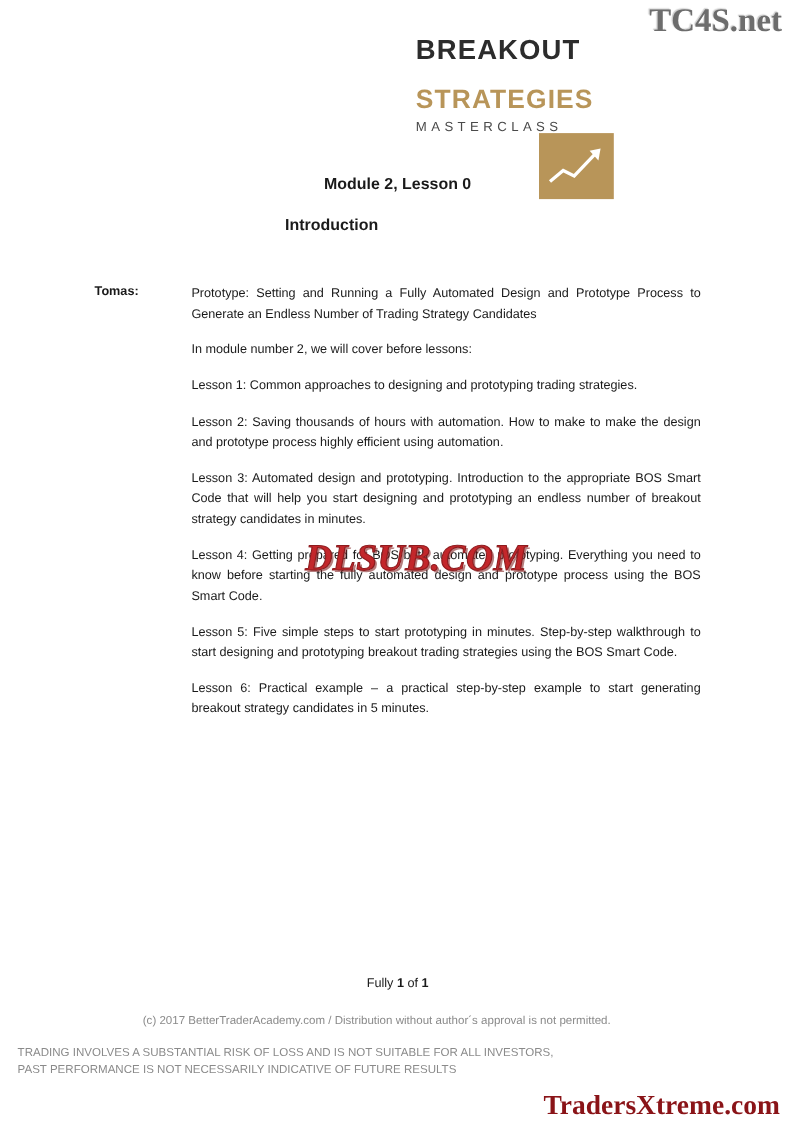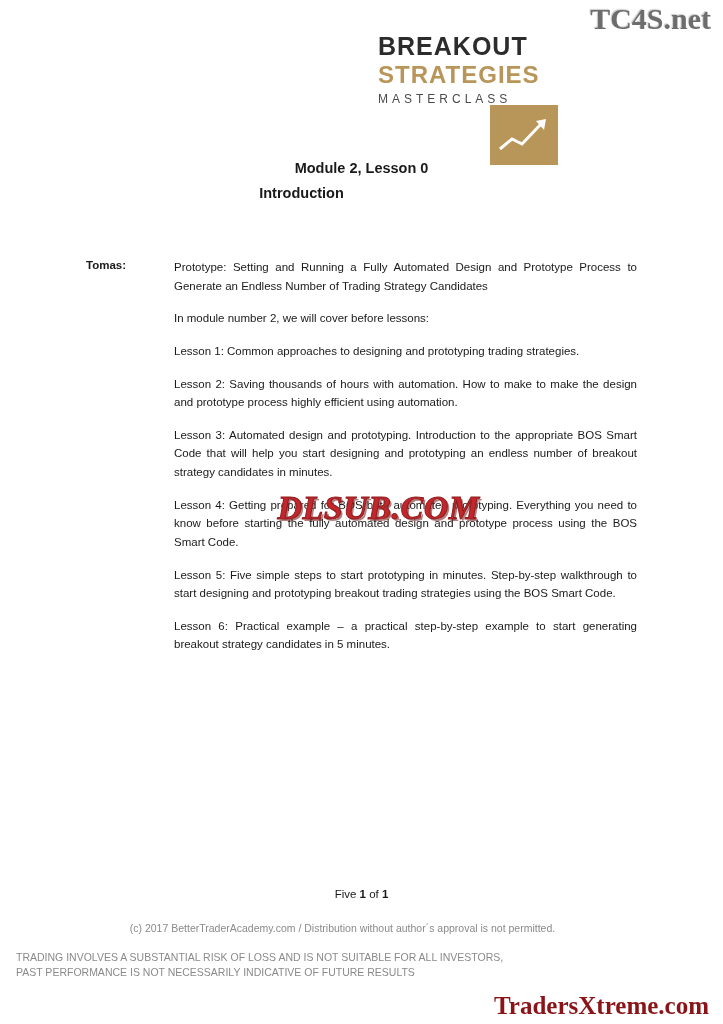--- a/index.html
+++ b/index.html
@@ -61,21 +61,21 @@
     font-weight: bold;
     letter-spacing: 1.0px;
     color: #2c2c2c;
   }
   .logo-line2 {
     font-family: "Liberation Sans", sans-serif;
     font-size: 24px;
     font-weight: bold;
     letter-spacing: 1.0px;
     color: #b89559;
-    margin-top: 4px;
+    margin-top: 20px;
   }
   .logo-line3 {
     font-family: "Liberation Sans", sans-serif;
     font-size: 12px;
     letter-spacing: 4.0px;
     color: #4a4a4a;
     margin-top: 6px;
   }
   .logo-mark {
     width: 68px;
@@ -93,21 +93,21 @@
     top: 160px;
     left: 0;
     width: 723px;
     text-align: center;
     font-size: 14.5px;
     font-weight: bold;
     color: #1a1a1a;
   }
   .doc-subtitle {
     position: absolute;
-    top: 185px;
+    top: 197px;
     left: 0;
     width: 603px;
     text-align: center;
     font-size: 14.5px;
     font-weight: bold;
     color: #1a1a1a;
   }
 
   
   .speaker {
@@ -235,21 +235,21 @@
   <p>Lesson 4: Getting prepared for BOS both automated prototyping. Everything you need to know before starting the fully automated design and prototype process using the BOS Smart Code.</p>
   <p>Lesson 5: Five simple steps to start prototyping in minutes. Step-by-step walkthrough to start designing and prototyping breakout trading strategies using the BOS Smart Code.</p>
   <p>Lesson 6: Practical example – a practical step-by-step example to start generating breakout strategy candidates in 5 minutes.</p>
 </div>
 
 <div class="dlsub-watermark">
   <span>DLSUB.COM</span>
 </div>
 
 <div class="page-number">
-  <span>Five </span><b>1</b><span> of </span><b>1</b>
+  <span>Fully </span><b>1</b><span> of </span><b>1</b>
 </div>
 
 <div class="copyright">(c) 2017 BetterTraderAcademy.com / Distribution without author´s approval is not permitted.</div>
 
 <div class="disclaimer">
   <div>TRADING INVOLVES A SUBSTANTIAL RISK OF LOSS AND IS NOT SUITABLE FOR ALL INVESTORS,</div>
   <div>PAST PERFORMANCE IS NOT NECESSARILY INDICATIVE OF FUTURE RESULTS</div>
 </div>
 
 <div class="tx-watermark">TradersXtreme.com</div>

